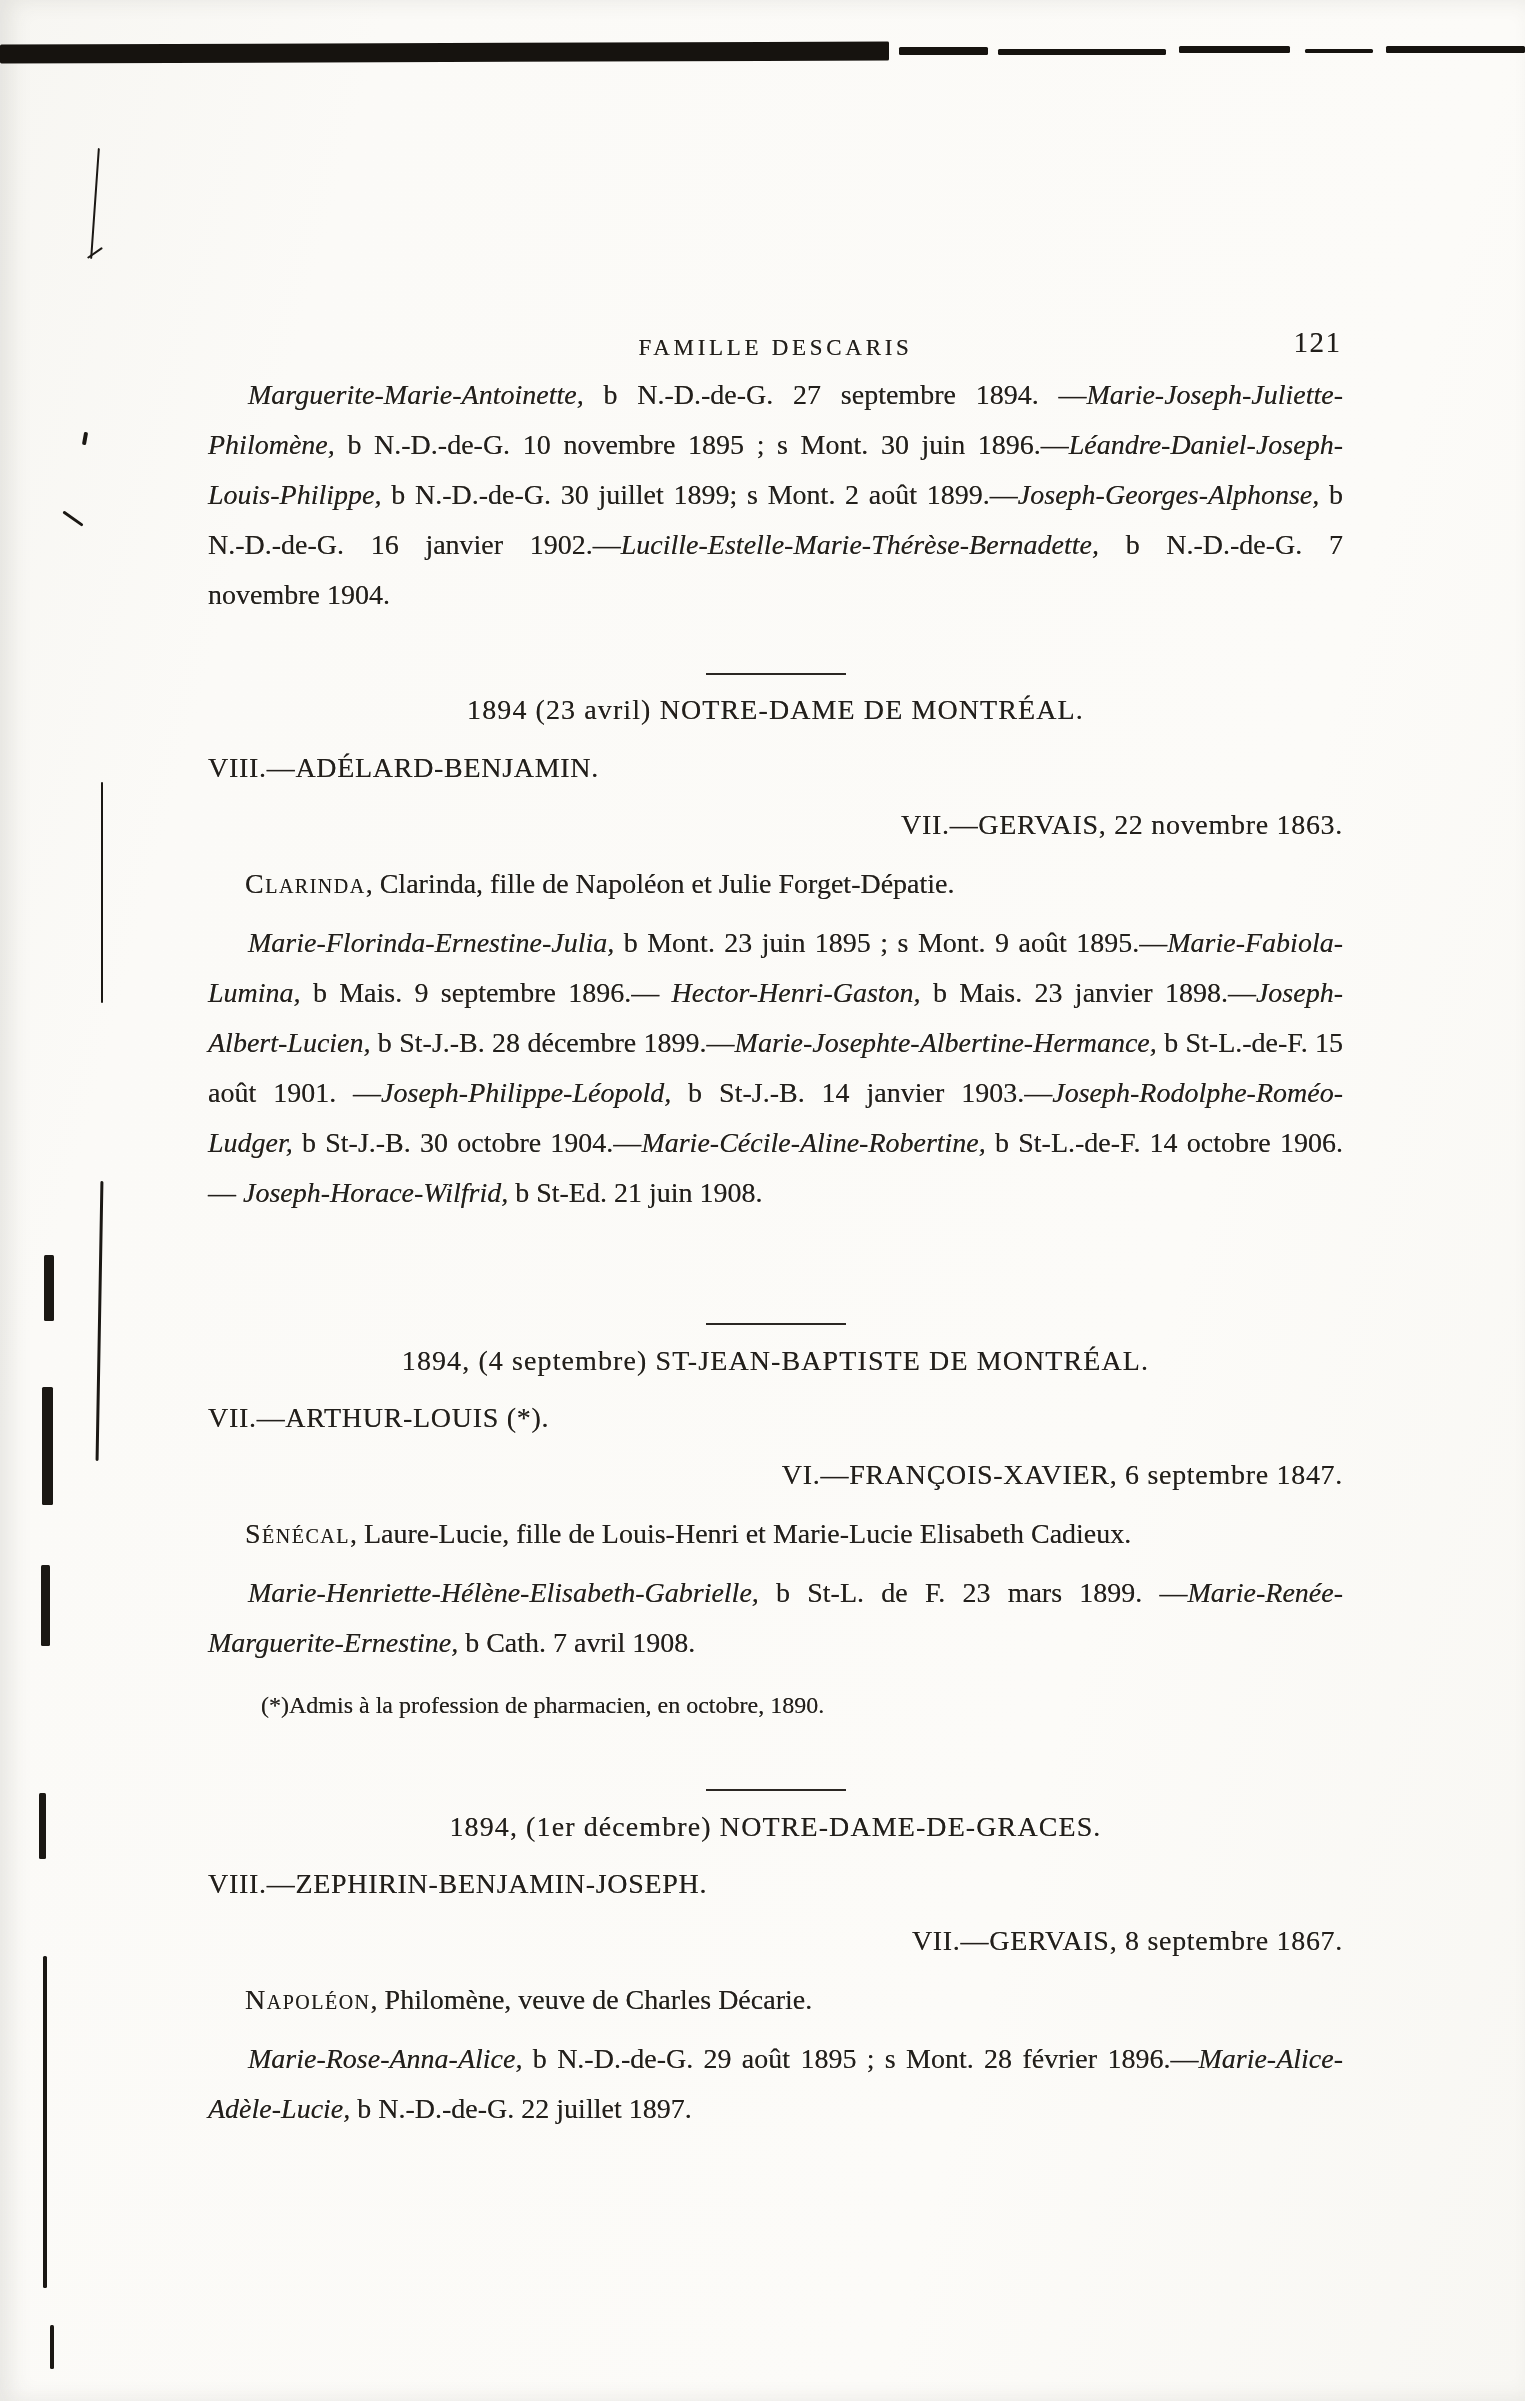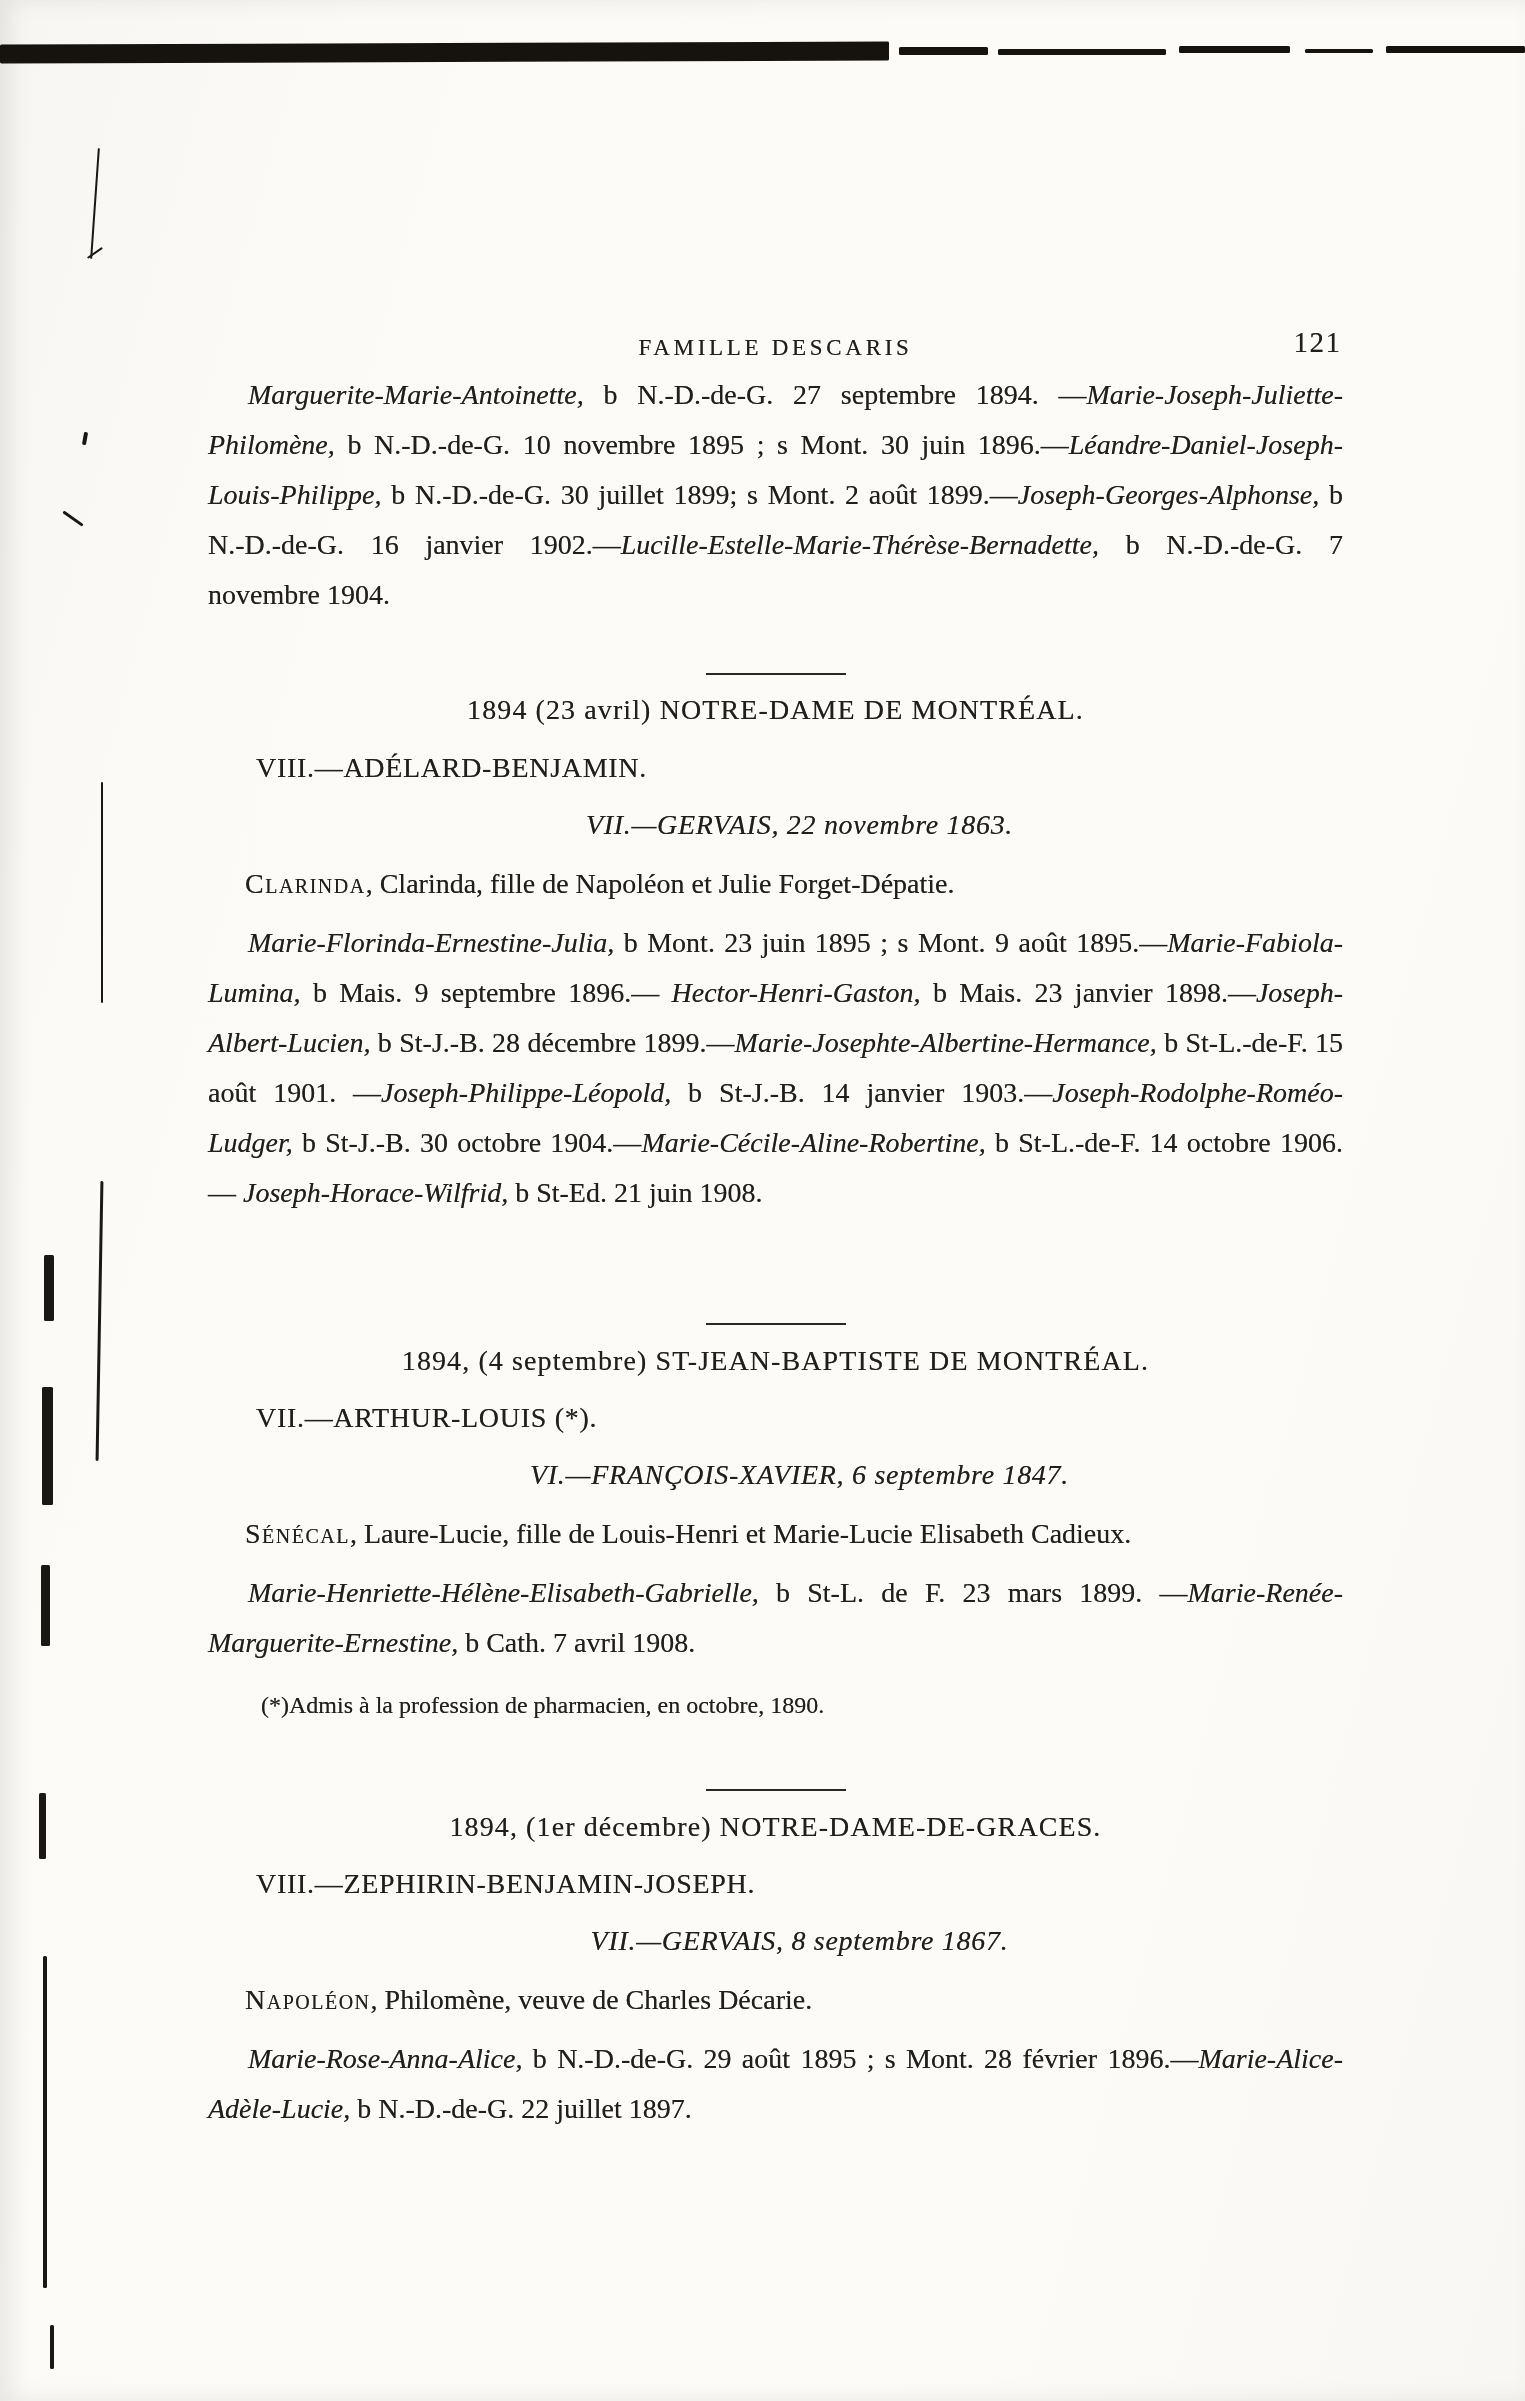--- a/index.html
+++ b/index.html
@@ -30,22 +30,22 @@
   }
   .pagehead .pnum{position:absolute;right:1.5px;top:0;font-size:29px;letter-spacing:1.5px;}
   p{margin:0;}
   .para{text-indent:40px;font-family:Liberation Serif, serif;}
   .i{font-style:italic;}
   .sc{font-variant:small-caps;letter-spacing:1.5px;}
   .rule{width:140px;height:2.2px;background:#2b2723;margin:53px auto 0;}
   #rule2{margin-top:105px;}
   #rule3{margin-top:62px;}
   .heading{margin-top:10.3px;text-align:center;letter-spacing:1.1px;}
-  .gen{margin-top:7.4px;letter-spacing:0.7px;margin-left:48px;}
-  .gen.right{text-align:center;font-style:italic;}
+  .gen{margin-top:7.4px;letter-spacing:0.7px;}
+  .gen.right{text-align:right;}
   .parents{margin-top:8.9px;text-indent:37px;}
   .children{margin-top:8.9px;text-indent:40px;}
   .footnote{margin-top:16px;font-size:24px;line-height:43px;text-indent:53px;text-align:left;}
 </style>
 </head>
 <body>
 
 <div class="page">
 
   <div>

